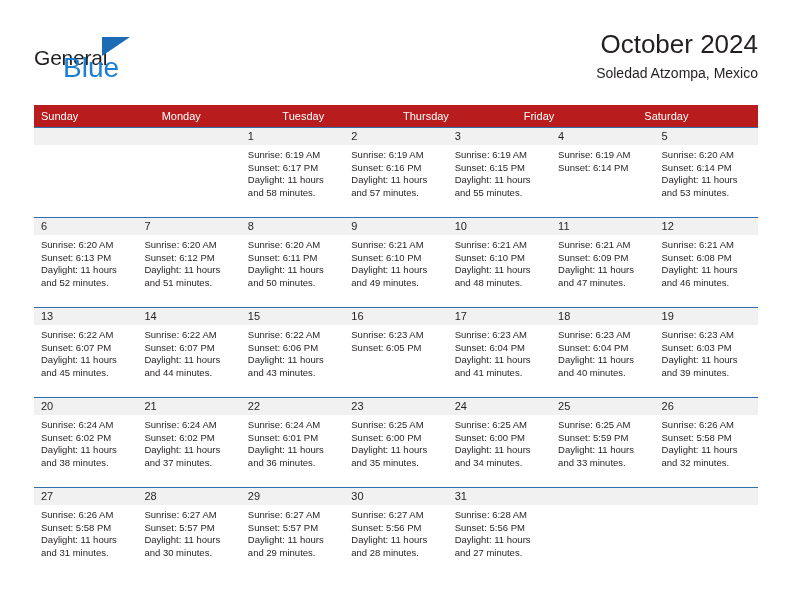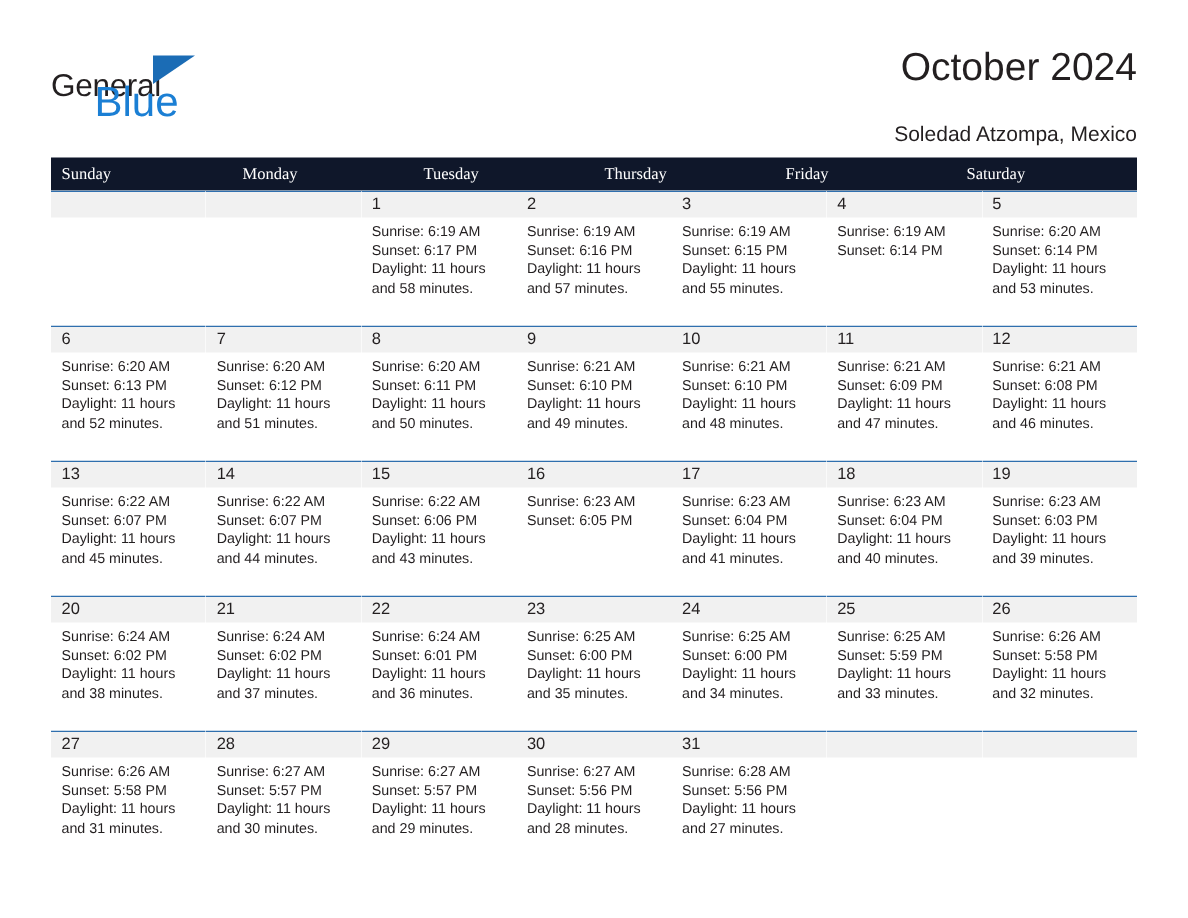--- a/index.html
+++ b/index.html
@@ -76,37 +76,36 @@
     font-size: 26px;
     color: #231f20;
     line-height: 32px;
     white-space: nowrap;
     margin-left: 10px;
   }
   .cal-sub {
     font-size: 14px;
     color: #231f20;
     line-height: 20px;
-    margin-top: 19px;
+    margin-top: 3px;
     white-space: nowrap;
   }
 
   
   .calendar {
     position: absolute;
     left: 34px;
     top: 105px;
     width: 724px;
   }
 
   .dow-row {
     display: flex;
-    background: #0f172a;
+    background: #b91c1c;
     height: 22px;
-    font-family: Liberation Serif, serif;
   }
   .dow {
     flex: 1 1 0;
     color: #ffffff;
     font-size: 11px;
     line-height: 22px;
     padding-left: 7px;
     box-sizing: border-box;
     white-space: nowrap;
   }

